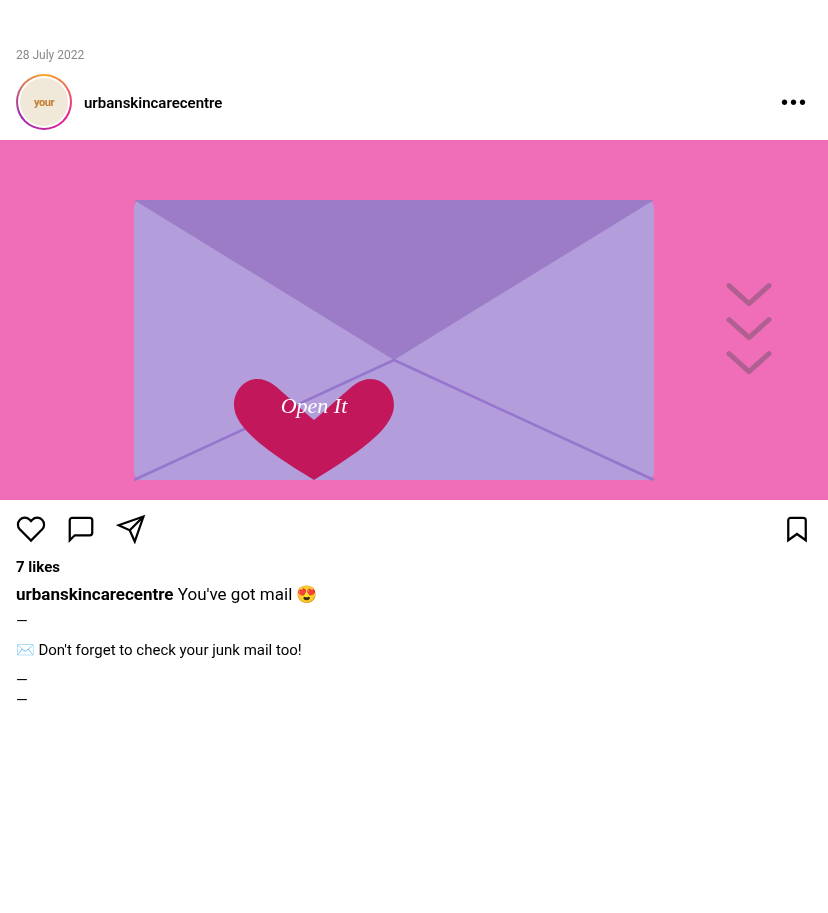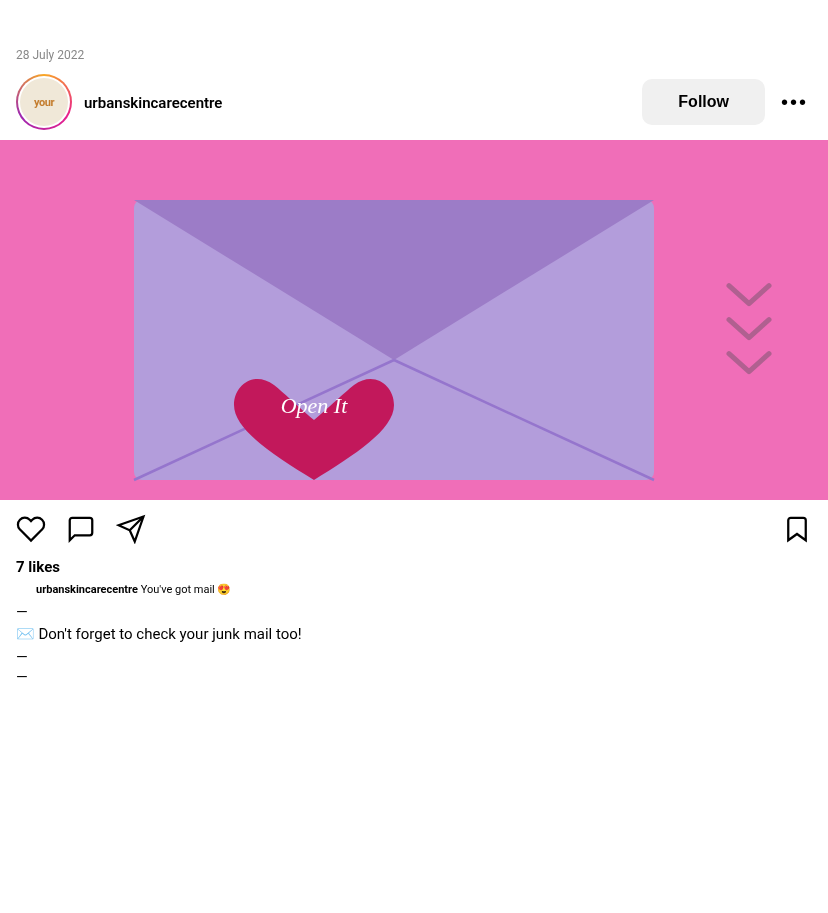--- a/index.html
+++ b/index.html
@@ -155,63 +155,61 @@
     }
 
     .likes-count {
       font-size: 15px;
       font-weight: 700;
       color: #000;
       margin-bottom: 6px;
     }
 
     .caption {
-      font-size: 11px;
+      font-size: 17px;
       color: #000;
       line-height: 1.5;
       margin-bottom: 4px;
-      margin-left: 20px;
     }
 
     .caption .handle {
       font-weight: 700;
     }
 
     .dash {
       font-size: 15px;
       color: #000;
       margin: 2px 0;
     }
 
     .caption-line {
       font-size: 15px;
       color: #000;
       line-height: 1.55;
-      margin: 2px 0;
+      margin: 9px 0;
     }
   </style>
 </head>
 <body>
 
 <div class="date-bar">
   <span>28 July 2022</span>
 </div>
 
 <div class="post-header">
   <div class="avatar-wrapper">
     <div class="avatar-inner">
       <div class="avatar-img">
         <span>your</span>
       </div>
     </div>
   </div>
   <div class="username-area">
     <span class="username">urbanskincarecentre</span>
   </div>
-  <button class="follow-btn">Follow</button>
   <button class="more-btn">•••</button>
 </div>
 
 <div class="post-image">
 
   <div class="envelope-container">
     <svg viewBox="0 0 560 360" width="560" height="360">
 
       <rect x="20" y="60" width="520" height="280" rx="8" ry="8" fill="#b39ddb"></rect>
 

